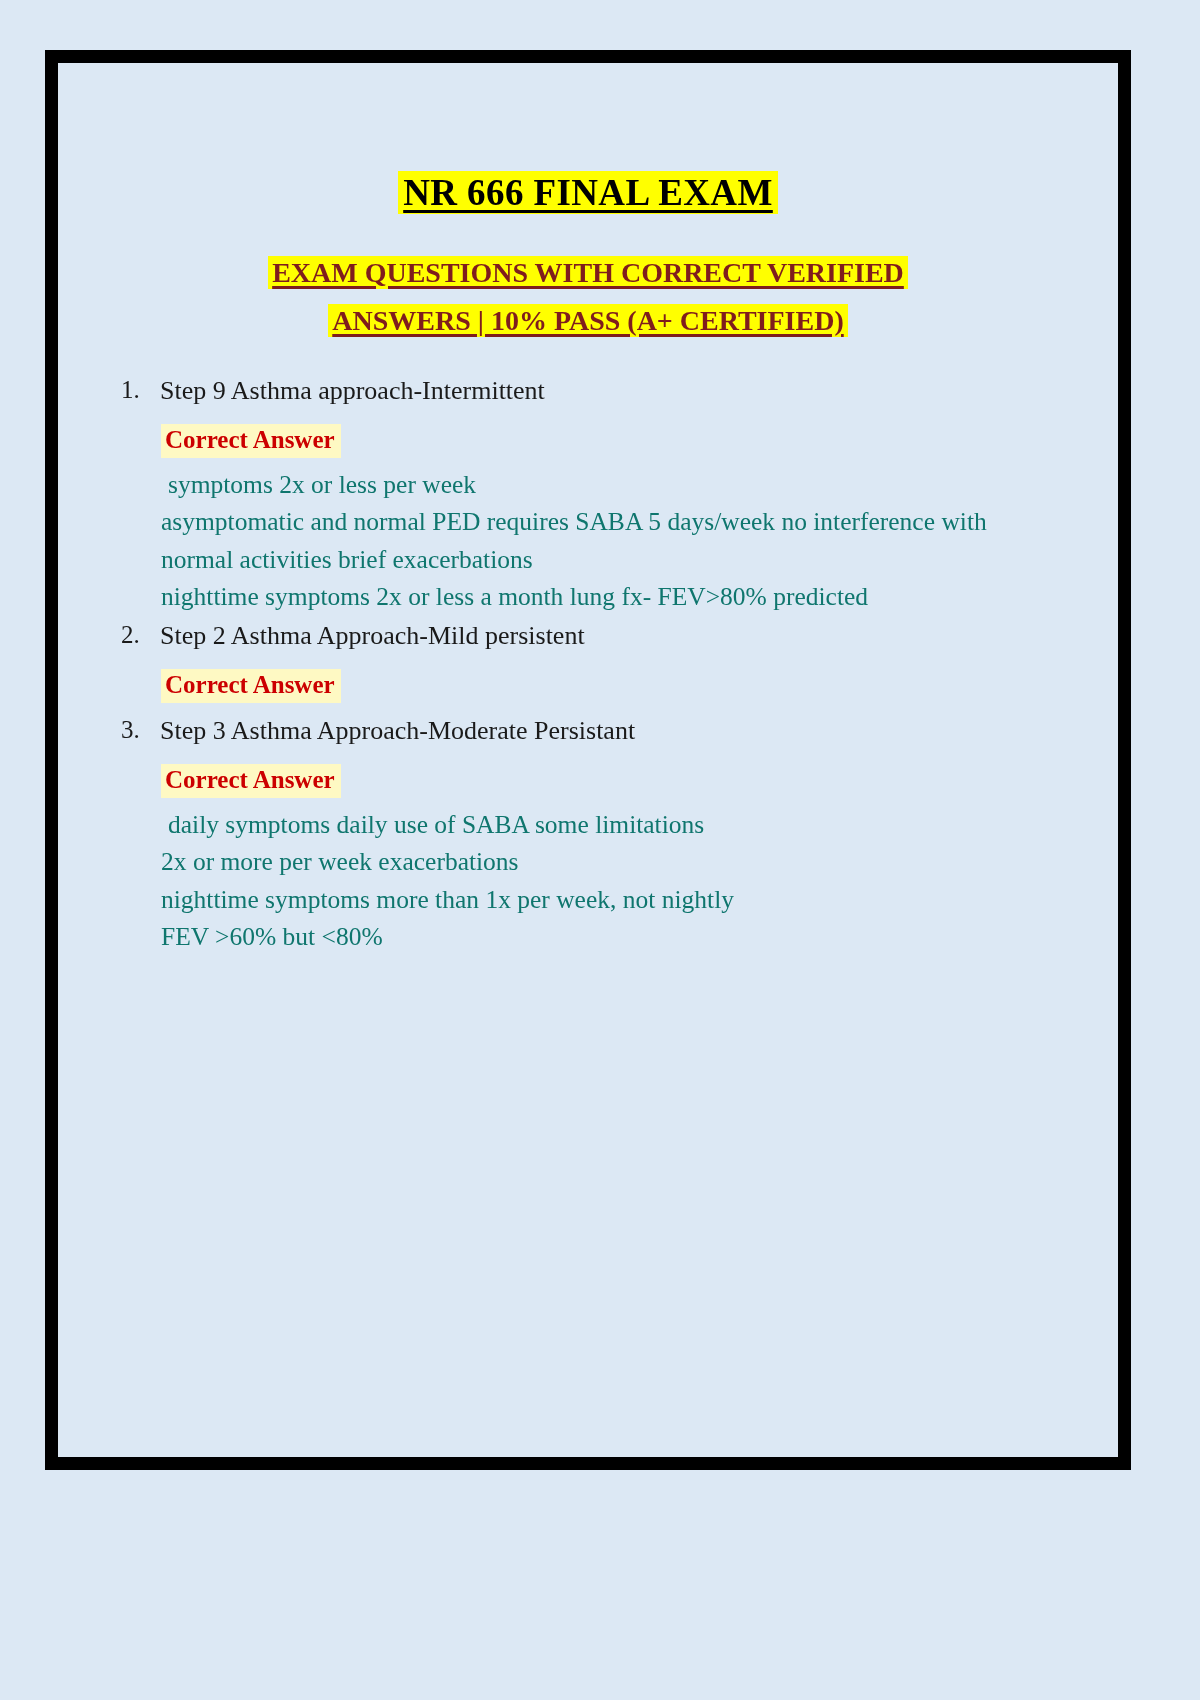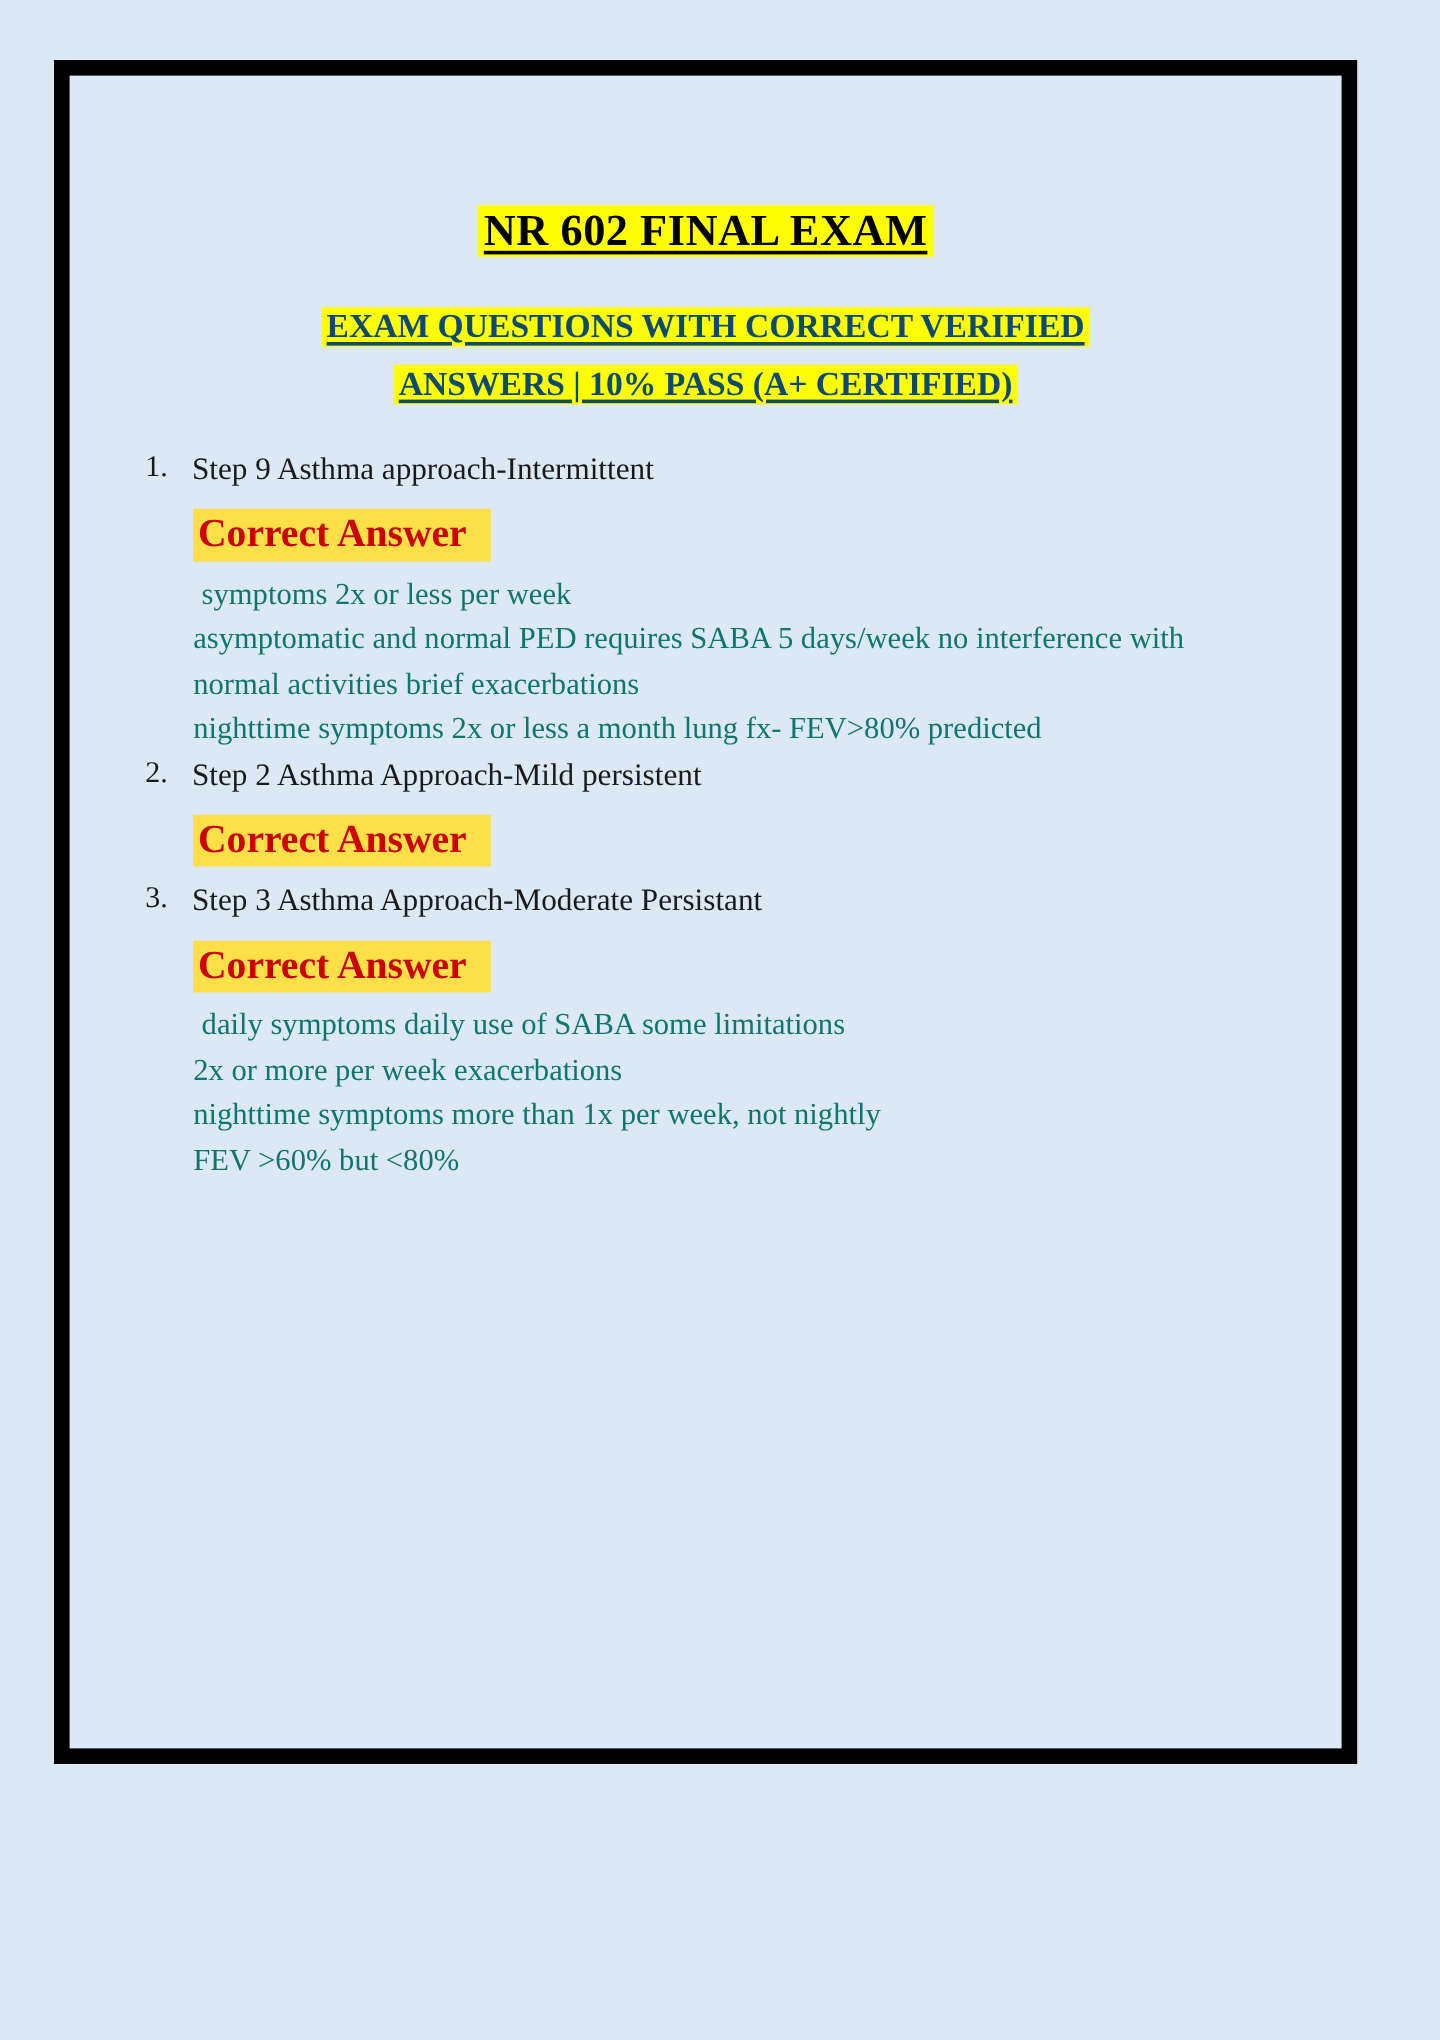--- a/index.html
+++ b/index.html
@@ -55,21 +55,21 @@
   }
 
   .doc-subtitle-wrap {
     text-align: center;
     margin: 29px 0 0 0;
     line-height: 1.72;
   }
   .doc-subtitle-line {
     display: inline;
     background: #ffff00;
-    color: #0c4a6e;
+    color: #7f1d1d;
     font-weight: bold;
     font-size: 28px;
     text-decoration: underline;
     text-underline-offset: 4px;
     text-decoration-thickness: 2.5px;
     padding: 1px 4px;
     box-decoration-break: clone;
     text-align: right;
     -webkit-box-decoration-break: clone;
   }
@@ -102,25 +102,25 @@
 
   .answer-block {
     margin: 14px 0 0 0;
     padding: 0 0 0 1px;
   }
   .answer-label-wrap {
     margin: 0 0 8px 0;
   }
   .answer-label {
     display: inline-block;
-    background: #fde047;
+    background: #fef9c3;
     color: #cc0000;
     font-weight: bold;
-    font-size: 33px;
-    padding: 1px 20px 2px 4px;
+    font-size: 25px;
+    padding: 1px 6px 2px 4px;
     line-height: 1.22;
   }
   .answer-lines {
     font-size: 25.5px;
     color: #0f766e;
     line-height: 1.47;
   }
   .answer-line {
     display: block;
   }
@@ -128,21 +128,21 @@
     padding-left: 7px;
   }
 </style>
 </head>
 <body>
 
 <div class="page-frame">
   <div class="page-inner">
 
     <div class="doc-title-wrap">
-      <span class="doc-title">NR 602 FINAL EXAM</span>
+      <span class="doc-title">NR 666 FINAL EXAM</span>
     </div>
 
     <div class="doc-subtitle-wrap">
       <div>
         <span class="doc-subtitle-line">EXAM QUESTIONS WITH CORRECT VERIFIED</span>
       </div>
       <div>
         <span class="doc-subtitle-line">ANSWERS | 10% PASS (A+ CERTIFIED)</span>
       </div>
     </div>

